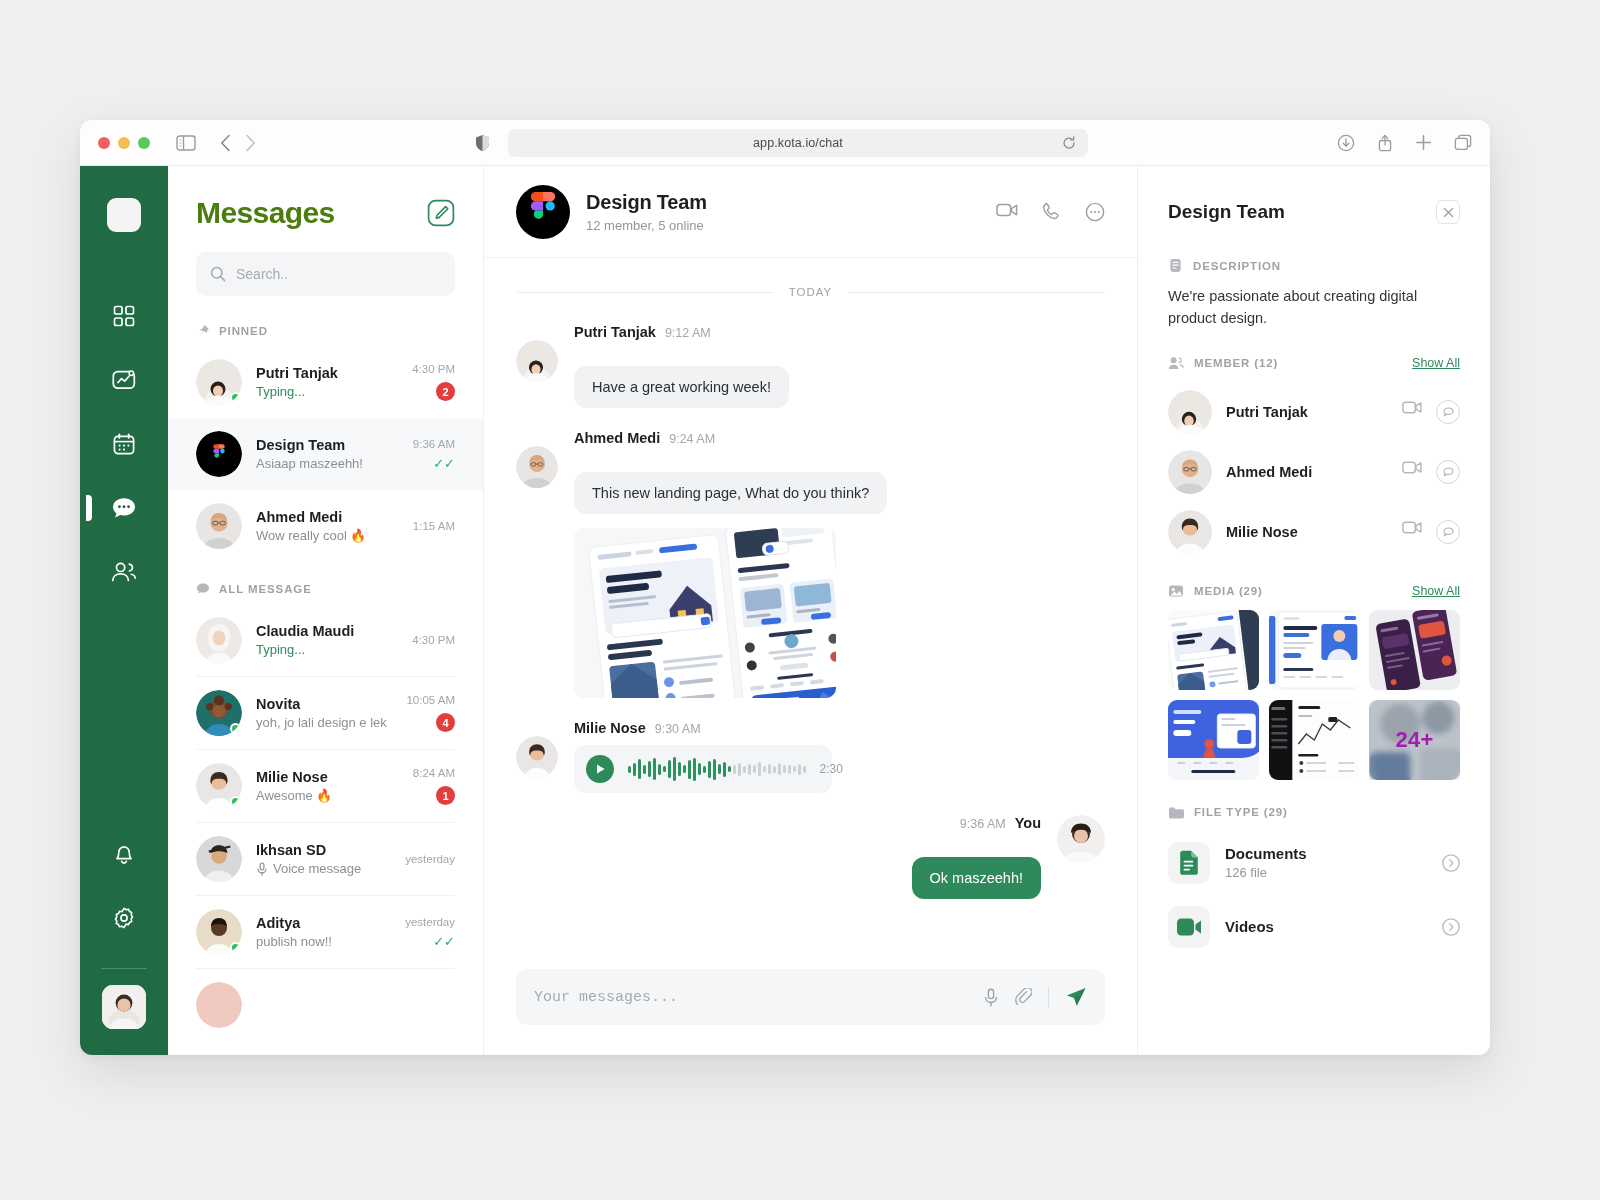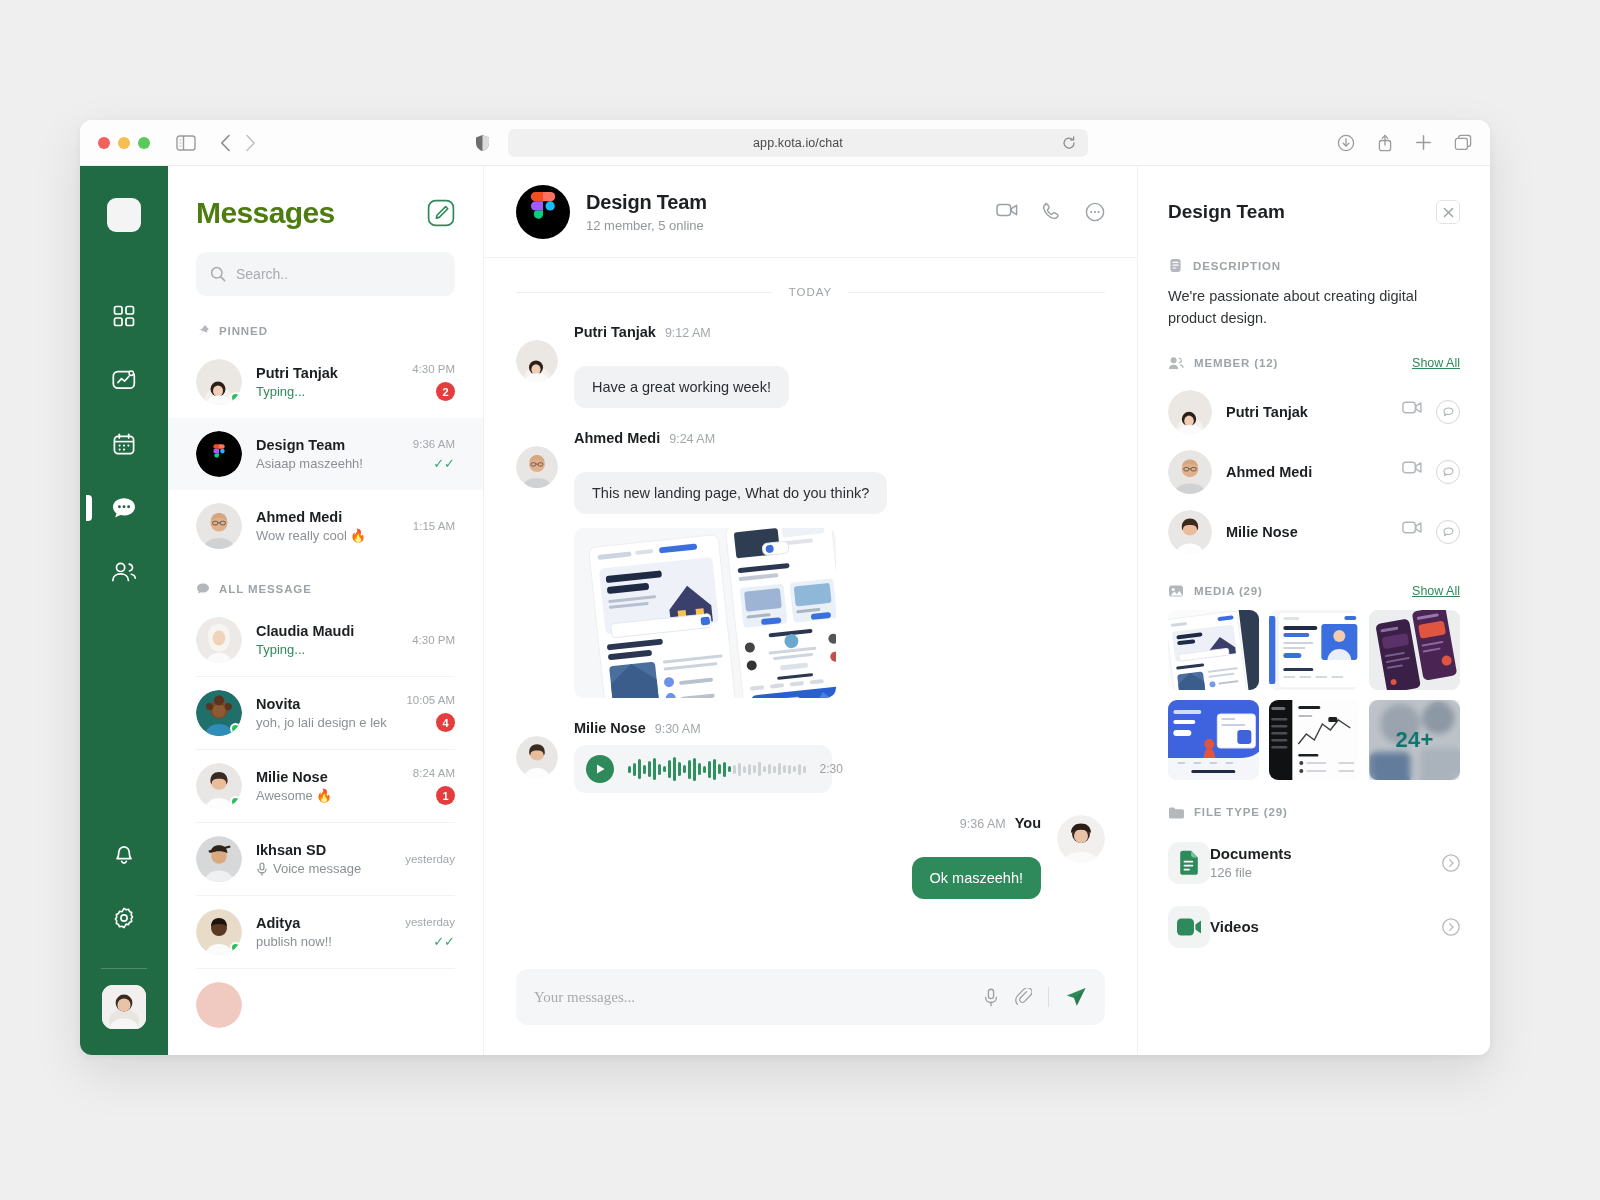--- a/index.html
+++ b/index.html
@@ -177,21 +177,21 @@
   .msg.out .msg-meta { justify-content:flex-end; }
   .bubble.mine { background:#2f8a5b; color:#fff; }
   .out-col { display:flex; flex-direction:column; align-items:flex-end; }
   .composer-wrap { padding: 14px 32px 30px 32px; }
   .composer {
     height: 56px; background:#f5f6f7; border-radius:12px;
     display:flex; align-items:center; padding: 0 18px; gap: 16px;
   }
   .composer input {
     flex:1; border:0; outline:0; background:transparent;
-    font-family:Liberation Serif, serif; font-size:15px; color:#3c4045;
+    font-family:Liberation Mono, monospace; font-size:15px; color:#3c4045;
   }
   .composer input::placeholder { color:#a7abaf; }
   .comp-ico { color:#9ba0a5; display:flex; }
   .comp-sep { width:1px; height:20px; background:#dcdfe1; }
   .send { color:#2f8a5b; }
 
   
   .infopane { width: 352px; background:#fff; padding: 0 0 0 0; overflow:hidden; display:flex; flex-direction:column; }
   .info-head {
     height:92px; display:flex; align-items:center; padding: 0 30px; justify-content:space-between;
@@ -208,24 +208,24 @@
   .desc { font-size:14.5px; color:#32363a; line-height:1.55; margin-bottom:26px; }
   .member { display:flex; align-items:center; gap:14px; padding: 8px 0; }
   .member .av { width:44px; height:44px; border-radius:50%; overflow:hidden; flex-shrink:0; }
   .member .nm { font-size:14.5px; font-weight:700; color:#1d2023; flex:1; }
   .m-act { display:flex; gap:14px; color:#b2b7bb; }
   .circ { width:24px; height:24px; border-radius:50%; border:1.4px solid #d3d7da; display:flex; align-items:center; justify-content:center; color:#aeb3b7; }
   .media-grid { display:grid; grid-template-columns: repeat(3, 1fr); gap: 10px; margin: 4px 0 26px; }
   .thumb { height: 80px; border-radius:9px; overflow:hidden; position:relative; background:#eef0f2; }
   .thumb .more-ov {
     position:absolute; inset:0; display:flex; align-items:center; justify-content:center;
-    color:#0f766e; font-size:22px; font-weight:700; letter-spacing:.3px;
+    color:#a21caf; font-size:22px; font-weight:700; letter-spacing:.3px;
     background: rgba(110,120,130,.30); backdrop-filter: blur(3px);
   }
-  .filerow { display:flex; align-items:center; padding: 11px 0; }
+  .filerow { display:flex; align-items:center; gap:15px; padding: 11px 0; }
   .fileic {
     width:42px; height:42px; border-radius:11px; background:#f2f4f3;
     display:flex; align-items:center; justify-content:center; flex-shrink:0;
   }
   .fname { font-size:15px; font-weight:700; color:#1d2023; }
   .fsub { font-size:13px; color:#93989d; margin-top:3px; }
   .chev { margin-left:auto; color:#b6babe; }
   .thin { margin-top: 8px; }
   svg { display:block; }
 </style>

